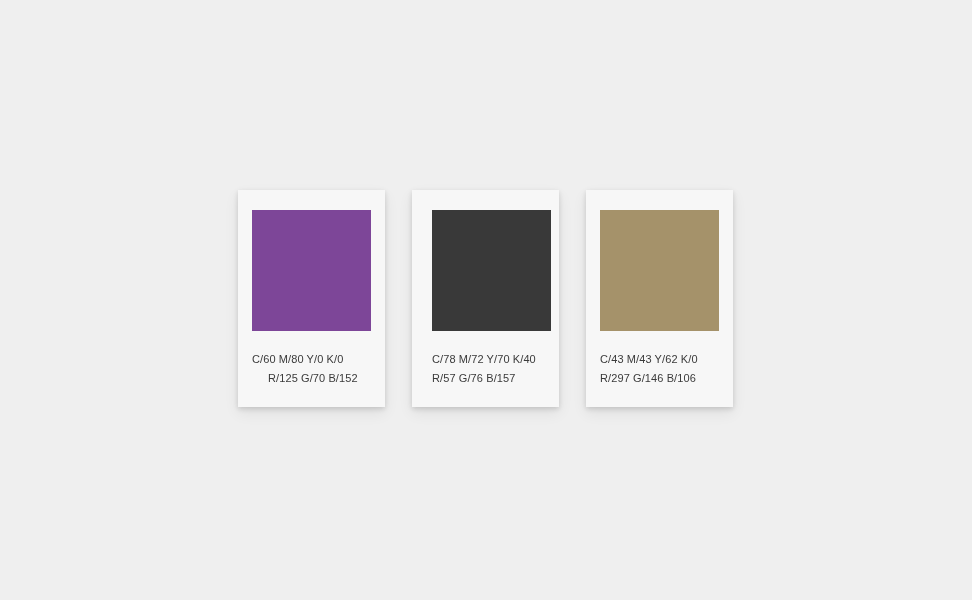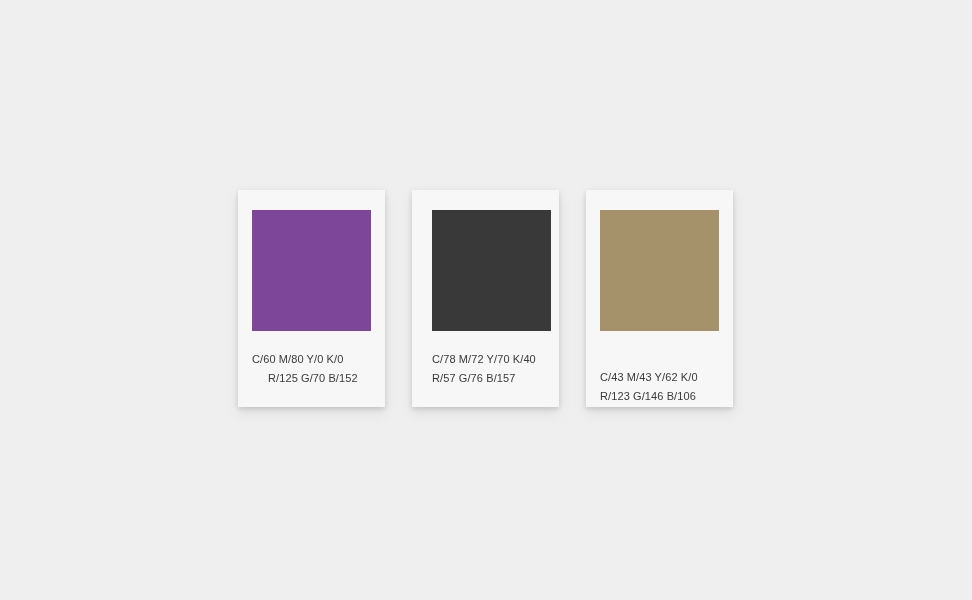--- a/index.html
+++ b/index.html
@@ -72,21 +72,21 @@
   </div>
 
   <div class="swatch-card" style="background: rgb(247, 247, 247); padding-left: 12px;">
     <div class="swatch-chip" style="background: rgb(57, 57, 57);"></div>
     <div class="swatch-labels">
       <div class="swatch-label" style="color: rgb(58, 58, 58);">C/78 M/72 Y/70 K/40</div>
       <div class="swatch-label" style="color: rgb(58, 58, 58);">R/57 G/76 B/157</div>
     </div>
   </div>
 
-  <div class="swatch-card" style="background: rgb(247, 247, 247); gap: 18px;">
+  <div class="swatch-card" style="background: rgb(247, 247, 247);">
     <div class="swatch-chip" style="background: rgb(165, 146, 106);"></div>
     <div class="swatch-labels">
       <div class="swatch-label" style="color: rgb(58, 58, 58);">C/43 M/43 Y/62 K/0</div>
-      <div class="swatch-label" style="color: rgb(58, 58, 58);">R/123 G/146 B/106</div>
+      <div class="swatch-label" style="color: rgb(58, 58, 58);">R/297 G/146 B/106</div>
     </div>
   </div>
 
 </div>
 
 </body></html>

